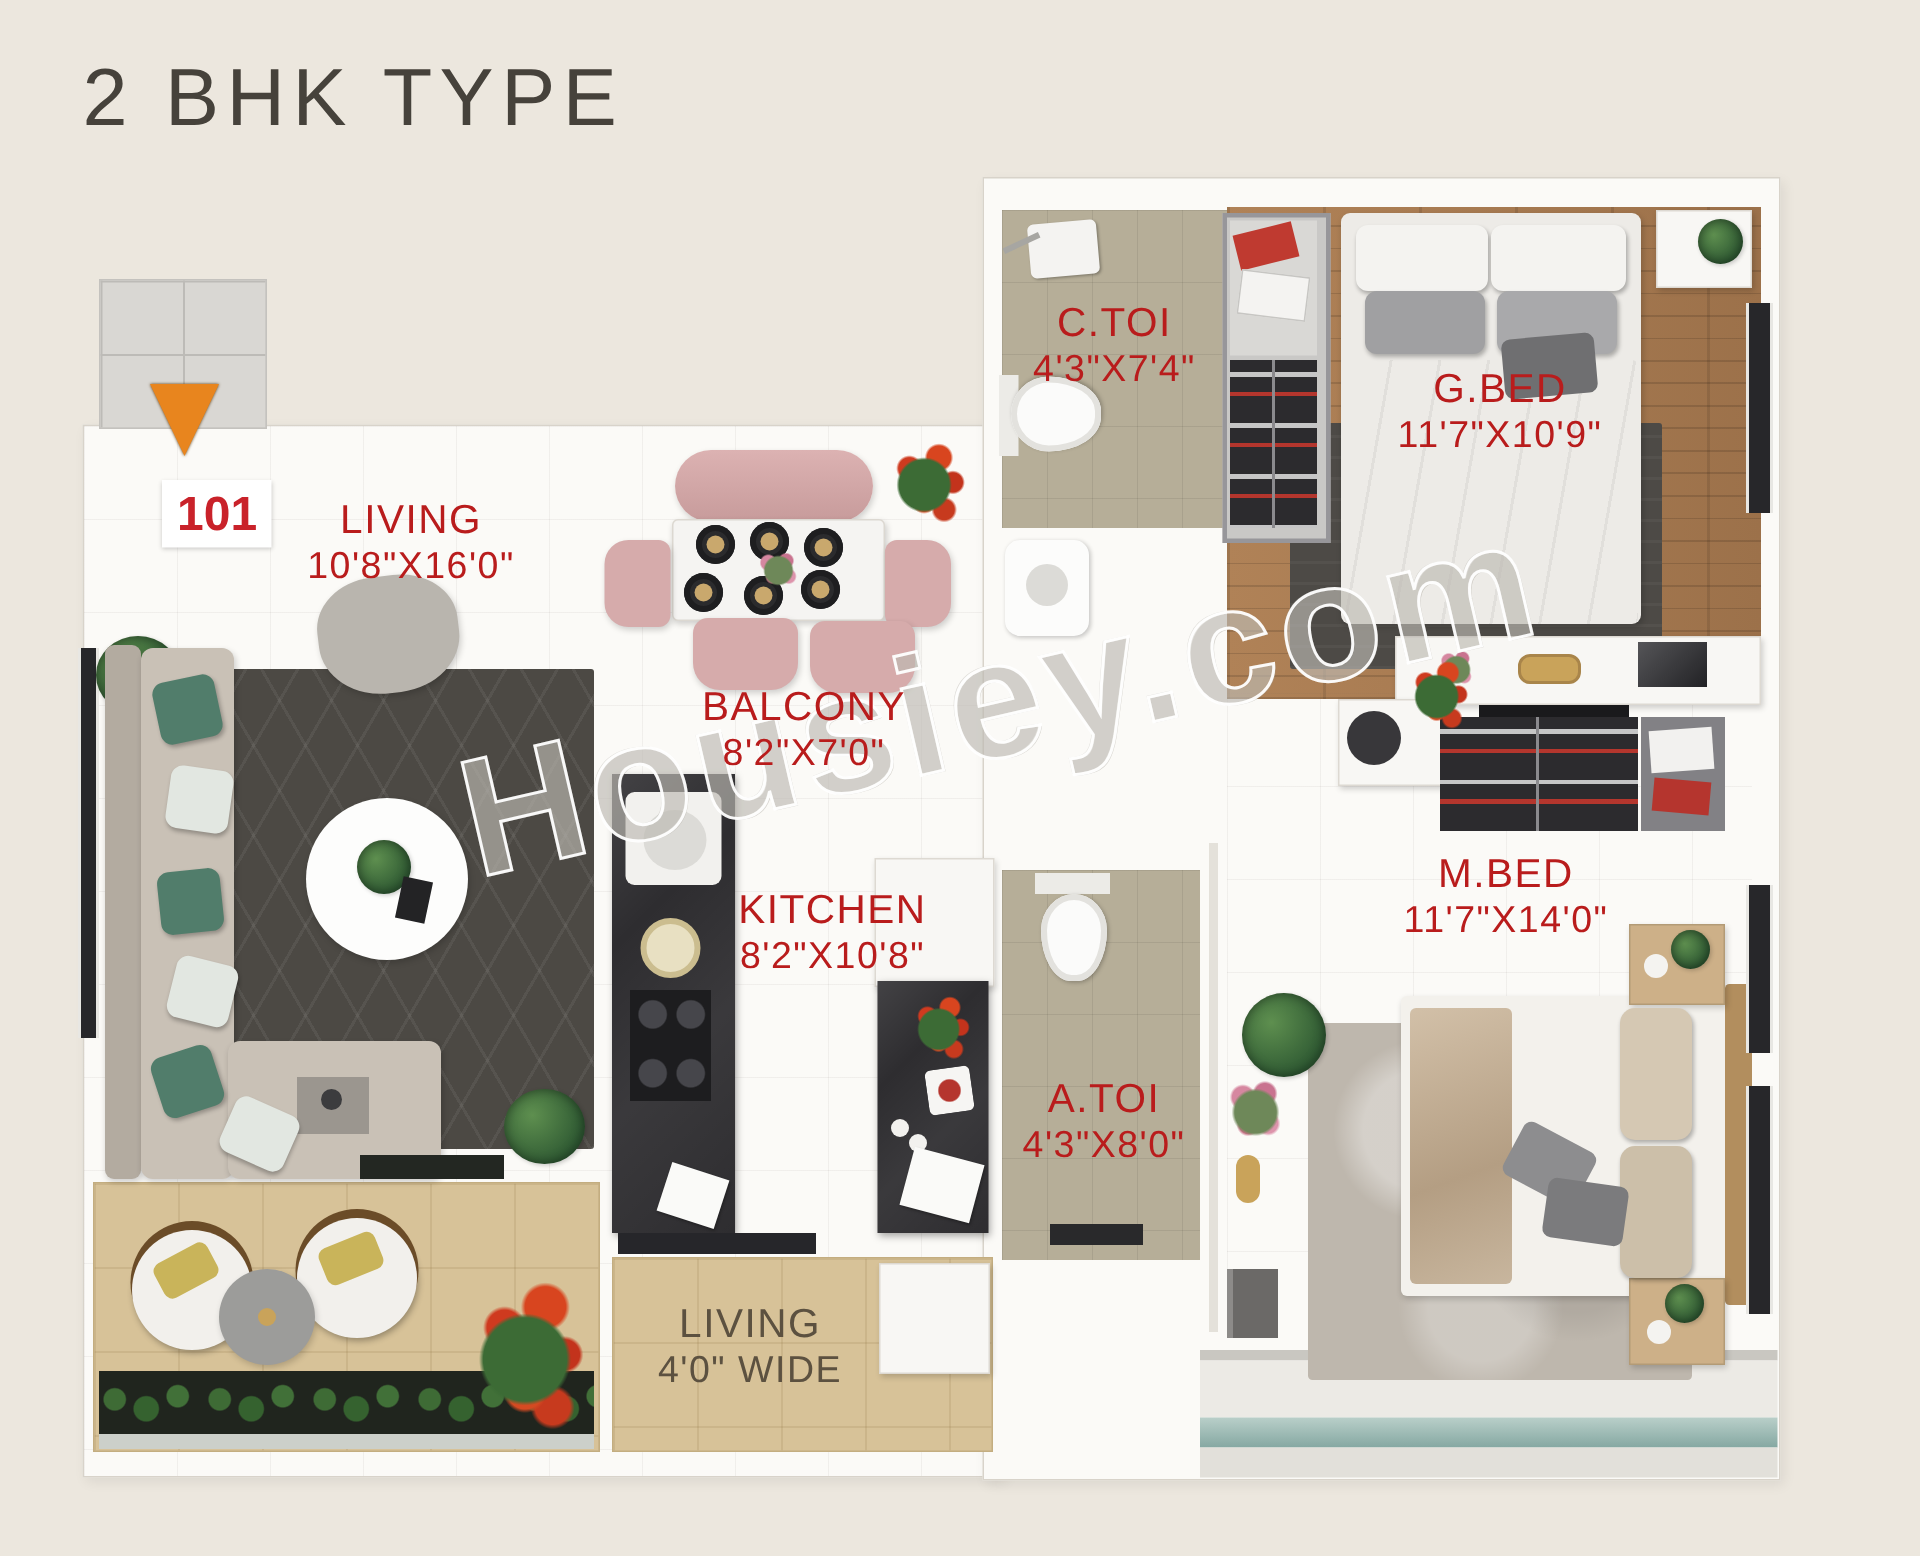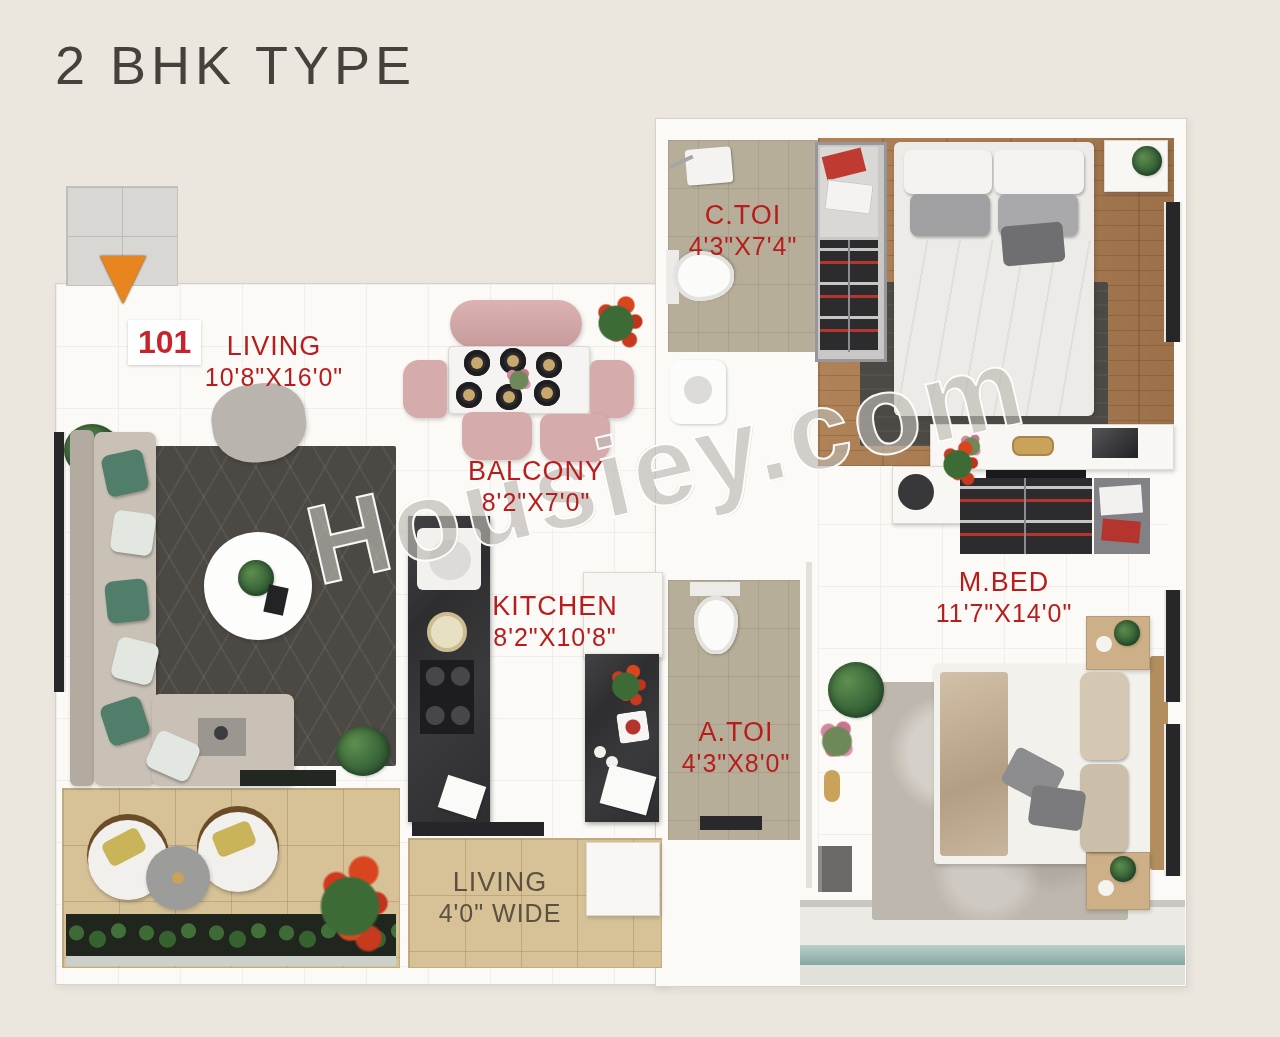--- a/index.html
+++ b/index.html
@@ -87,21 +87,21 @@
 
 <div class="canvas">
 
   <div class="abs title" style="left:55px;top:34px;">2 BHK TYPE</div>
 
   <div class="abs block tilegrid" style="left:55px;top:283px;width:612px;height:700px;"></div>
   <div class="abs block" style="left:655px;top:118px;width:530px;height:867px;"></div>
 
   <div class="abs entrytiles" style="left:66px;top:186px;width:110px;height:98px;"></div>
   <div class="abs arrow" style="left:100px;top:256px;"></div>
-  <div class="abs unitnum" style="left:108px;top:320px;margin-left:20px;">101</div>
+  <div class="abs unitnum" style="left:108px;top:320px;">101</div>
 
   <div class="abs rlabel" style="left:184px;top:330px;width:180px;">
     <div class="n">LIVING</div>
     <div class="d">10'8"X16'0"</div>
   </div>
   <div class="abs win" style="left:52px;top:432px;width:10px;height:260px;"></div>
   <div class="abs plant z10" style="left:64px;top:424px;width:56px;height:52px;"></div>
   <div class="abs rugdark z3" style="left:150px;top:446px;width:246px;height:320px;"></div>
   <div class="abs furn z10" style="left:70px;top:430px;width:24px;height:356px;background:#b3aba0;border-radius:6px;"></div>
   <div class="abs furn z10" style="left:94px;top:432px;width:62px;height:354px;background:#c9c1b6;border-radius:8px;"></div>
@@ -170,20 +170,24 @@
     <div class="d">4'3"X7'4"</div>
   </div>
   <div class="abs z10" style="left:686px;top:148px;width:46px;height:36px;background:#f4f3f1;border-radius:4px;transform:rotate(-5deg);box-shadow:1px 1px 2px rgba(0,0,0,0.3);"></div>
   <div class="abs z10" style="left:668px;top:160px;width:26px;height:4px;background:#a7a6a2;transform:rotate(-25deg);"></div>
   <div class="abs z10" style="left:666px;top:250px;width:13px;height:54px;background:#ecebe7;"></div>
   <div class="abs toiletbowl z10" style="left:679px;top:246px;width:50px;height:60px;transform:rotate(-90deg);"></div>
   <div class="abs z10" style="left:670px;top:360px;width:56px;height:64px;background:#fcfcfb;border-radius:10px;box-shadow:1px 1px 3px rgba(0,0,0,0.2);"></div>
   <div class="abs z11" style="left:684px;top:376px;width:28px;height:28px;border-radius:50%;background:#dcdbd7;"></div>
 
   <div class="abs wood z2" style="left:818px;top:138px;width:356px;height:328px;"></div>
+  <div class="abs rlabel" style="left:900px;top:243px;width:200px;">
+    <div class="n">G.BED</div>
+    <div class="d">11'7"X10'9"</div>
+  </div>
   <div class="abs z10" style="left:815px;top:142px;width:66px;height:214px;background:#c9c8c6;border:3px solid #97969a;"></div>
   <div class="abs z11" style="left:820px;top:147px;width:58px;height:90px;background:#d9d8d5;"></div>
   <div class="abs z12" style="left:824px;top:152px;width:40px;height:24px;background:#bf3a30;transform:rotate(-14deg);"></div>
   <div class="abs z12" style="left:826px;top:182px;width:44px;height:28px;background:#f4f3f1;border:1px solid #c7c6c3;transform:rotate(7deg);"></div>
   <div class="abs shoes z11" style="left:820px;top:240px;width:58px;height:112px;"></div>
   <div class="abs z12" style="left:848px;top:240px;width:2px;height:112px;background:#8b8a8e;"></div>
   <div class="abs rugplain z3" style="left:860px;top:282px;width:248px;height:164px;"></div>
   <div class="abs furn z10" style="left:894px;top:142px;width:200px;height:274px;background:#edebe7;border-radius:6px;"></div>
   <div class="abs pillow z11" style="left:904px;top:150px;width:88px;height:44px;background:#f4f3f0;"></div>
   <div class="abs pillow z11" style="left:994px;top:150px;width:90px;height:44px;background:#f4f3f0;"></div>

